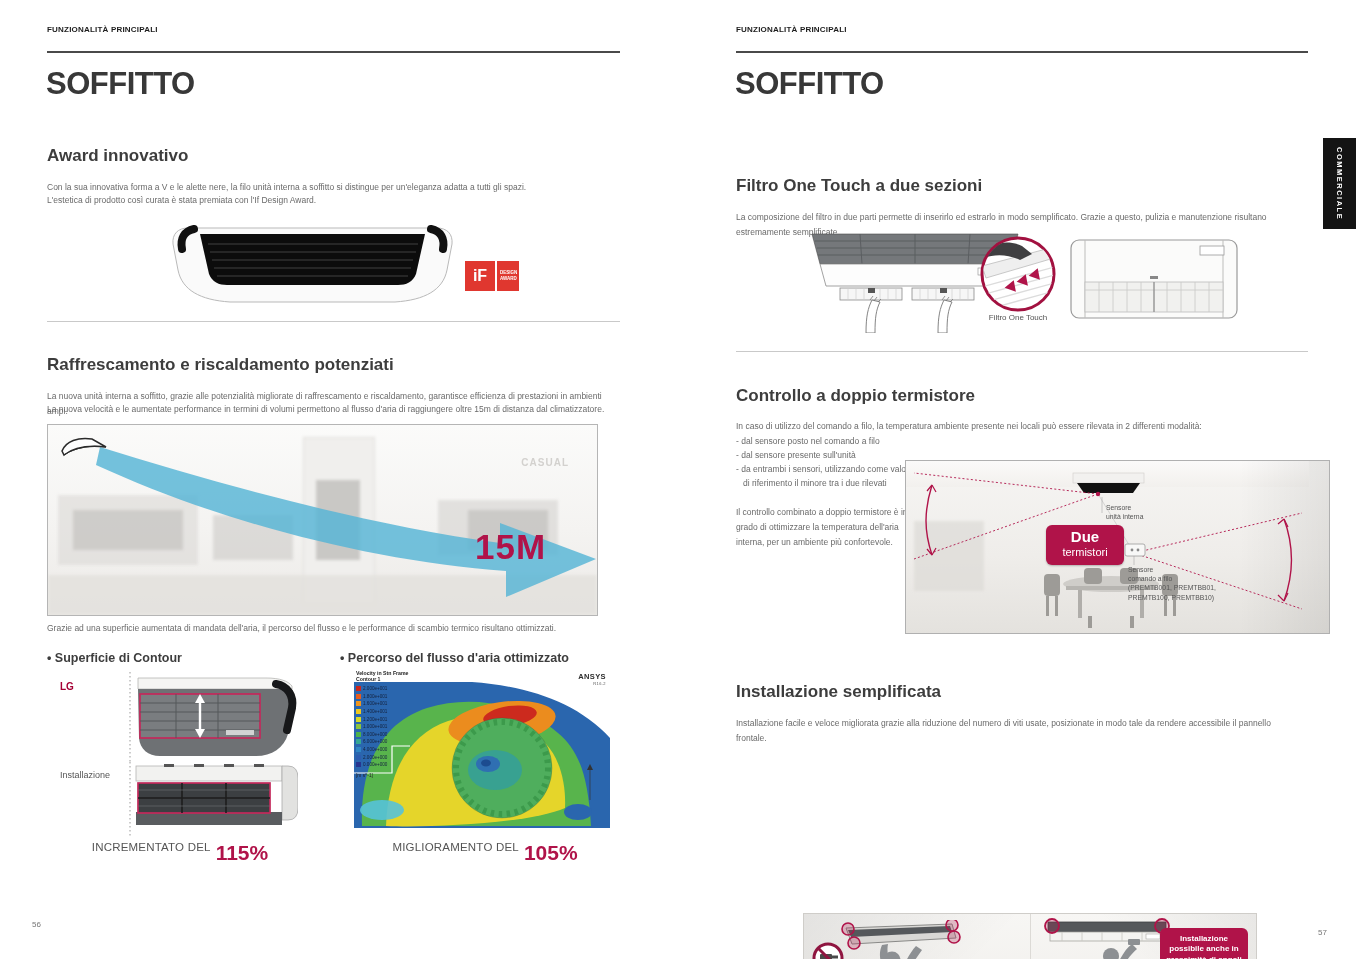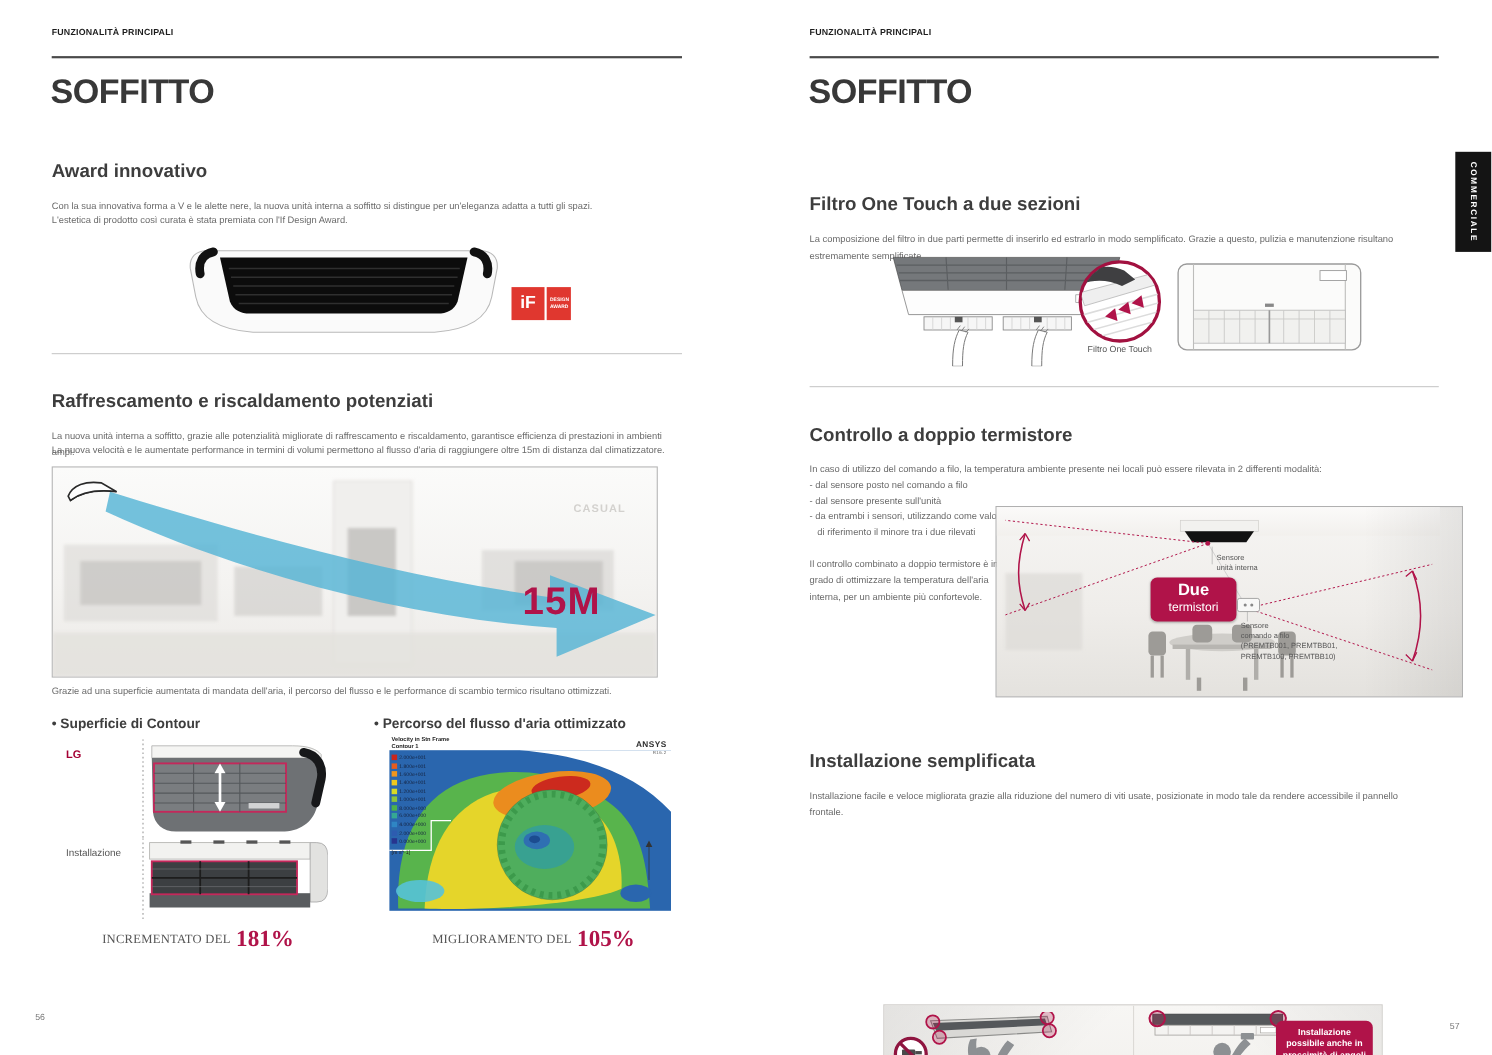--- a/index.html
+++ b/index.html
@@ -8,21 +8,21 @@
   .abs{position:absolute;}
   .eyebrow{font-size:8px;font-weight:bold;letter-spacing:.2px;color:#1c1c1c;}
   .rule{height:2px;background:#4a4a4a;}
   .divider{height:1px;background:#c9c9c9;}
   .pagetitle{font-size:31px;font-weight:bold;letter-spacing:-.5px;color:#383838;}
   .h2{font-size:17px;font-weight:bold;color:#3d3d3d;}
   .h3{font-size:12.5px;font-weight:bold;color:#3d3d3d;}
   .body{font-size:8.5px;line-height:1.75;color:#6a6a6a;}
   .caption{font-size:8.5px;color:#6a6a6a;}
   .pn{font-size:8px;color:#777;}
-  .result{display:flex;align-items:center;justify-content:center;gap:5px;font-family:Liberation Serif, serif;}
+  .result{display:flex;align-items:flex-start;justify-content:center;gap:5px;}
   .result .lbl{font-size:11.5px;color:#555;letter-spacing:.2px;}
   .result .val{font-size:21px;font-weight:bold;color:#b01349;}
   .photo15{width:549px;height:190px;border:1px solid #b5b5b5;overflow:hidden;
            background:linear-gradient(180deg,#fbfbfa 0%,#f4f3f1 55%,#eceae7 100%);}
   .blur{filter:blur(1.5px);}
   .m15{font-size:35px;font-weight:bold;color:#b01349;letter-spacing:1px;}
   .storesign{font-size:10px;font-weight:bold;color:#d3d1ce;letter-spacing:1px;}
   .ifbadge{display:flex;gap:2px;}
   .ifbadge .sq1{width:30px;height:30px;background:#e0372f;color:#fff;display:flex;
                 align-items:center;justify-content:center;font-size:16px;font-weight:bold;}
@@ -60,21 +60,21 @@
 </head>
 <body>
 
 <div id="canvas">
 
   <div class="abs eyebrow" style="left:47px;top:25px;">FUNZIONALITÀ PRINCIPALI</div>
   <div class="abs rule" style="left:47px;top:51px;width:573px;"></div>
   <div class="abs pagetitle" style="left:46px;top:66px;">SOFFITTO</div>
 
   <div class="abs h2" style="left:47px;top:146px;">Award innovativo</div>
-  <div class="abs body" style="left:47px;top:180px;width:560px;">Con la sua innovativa forma a V e le alette nere, la nuova unità interna a soffitto si distingue per un'eleganza adatta a tutti gli spazi.</div>
+  <div class="abs body" style="left:47px;top:180px;width:560px;">Con la sua innovativa forma a V e le alette nere, la filo unità interna a soffitto si distingue per un'eleganza adatta a tutti gli spazi.</div>
   <div class="abs body" style="left:47px;top:193px;width:560px;">L'estetica di prodotto così curata è stata premiata con l'If Design Award.</div>
 
   <svg class="abs" style="left:160px;top:218px;" width="305" height="95" viewBox="0 0 305 95">
     <path d="M28,10 C18,10 12,16 13,26 L18,52 C22,72 40,82 70,84 H235 C265,82 283,72 287,52 L292,26 C293,16 287,10 277,10 Z" fill="#fafafa" stroke="#b9b9b9" stroke-width="1"></path>
     <path d="M40,16 H265 L256,56 C253,64 246,67 238,67 H67 C59,67 52,64 49,56 Z" fill="#0c0c0c"></path>
     <line x1="48" y1="26" x2="258" y2="26" stroke="#2f2f2f" stroke-width="1.4"></line>
     <line x1="50" y1="34" x2="256" y2="34" stroke="#2f2f2f" stroke-width="1.4"></line>
     <line x1="52" y1="42" x2="253" y2="42" stroke="#2f2f2f" stroke-width="1.4"></line>
     <line x1="54" y1="50" x2="251" y2="50" stroke="#2f2f2f" stroke-width="1.4"></line>
     <line x1="57" y1="58" x2="248" y2="58" stroke="#2f2f2f" stroke-width="1.4"></line>
@@ -149,21 +149,21 @@
     <rect x="12" y="21" width="132" height="30" fill="#3c3f42" stroke="#c4285b" stroke-width="1.7"></rect>
     <line x1="12" y1="36" x2="144" y2="36" stroke="#1d1d1d" stroke-width="1.6"></line>
     <line x1="56" y1="21" x2="56" y2="51" stroke="#1d1d1d" stroke-width="1.6"></line>
     <line x1="100" y1="21" x2="100" y2="51" stroke="#1d1d1d" stroke-width="1.6"></line>
     <line x1="12" y1="28" x2="144" y2="28" stroke="#707376" stroke-width="0.6"></line>
     <line x1="12" y1="44" x2="144" y2="44" stroke="#707376" stroke-width="0.6"></line>
   </svg>
 
   <div class="abs result" style="left:55px;top:841px;width:250px;">
     <span class="lbl">INCREMENTATO DEL</span>
-    <span class="val">181%</span>
+    <span class="val">115%</span>
   </div>
 
   <div class="abs h3" style="left:340px;top:651px;">• Percorso del flusso d'aria ottimizzato</div>
 
   <div class="abs" style="left:352px;top:668px;width:260px;height:170px;">
     <svg class="abs" style="left:0;top:0;" width="260" height="170" viewBox="0 0 260 170">
       <rect x="2" y="14" width="256" height="146" fill="#2a66ae"></rect>
       <path d="M120,14 H258 V70 C225,34 175,18 120,14 Z" fill="#fff"></path>
       <path d="M10,158 C8,95 30,55 75,40 C120,26 172,36 206,65 C226,82 236,105 239,158 Z" fill="#58b44c"></path>
       <path d="M34,158 C36,102 58,66 96,53 C134,41 168,51 194,76 C209,92 214,118 213,140 C180,155 80,160 34,158 Z" fill="#e5d52a"></path>

